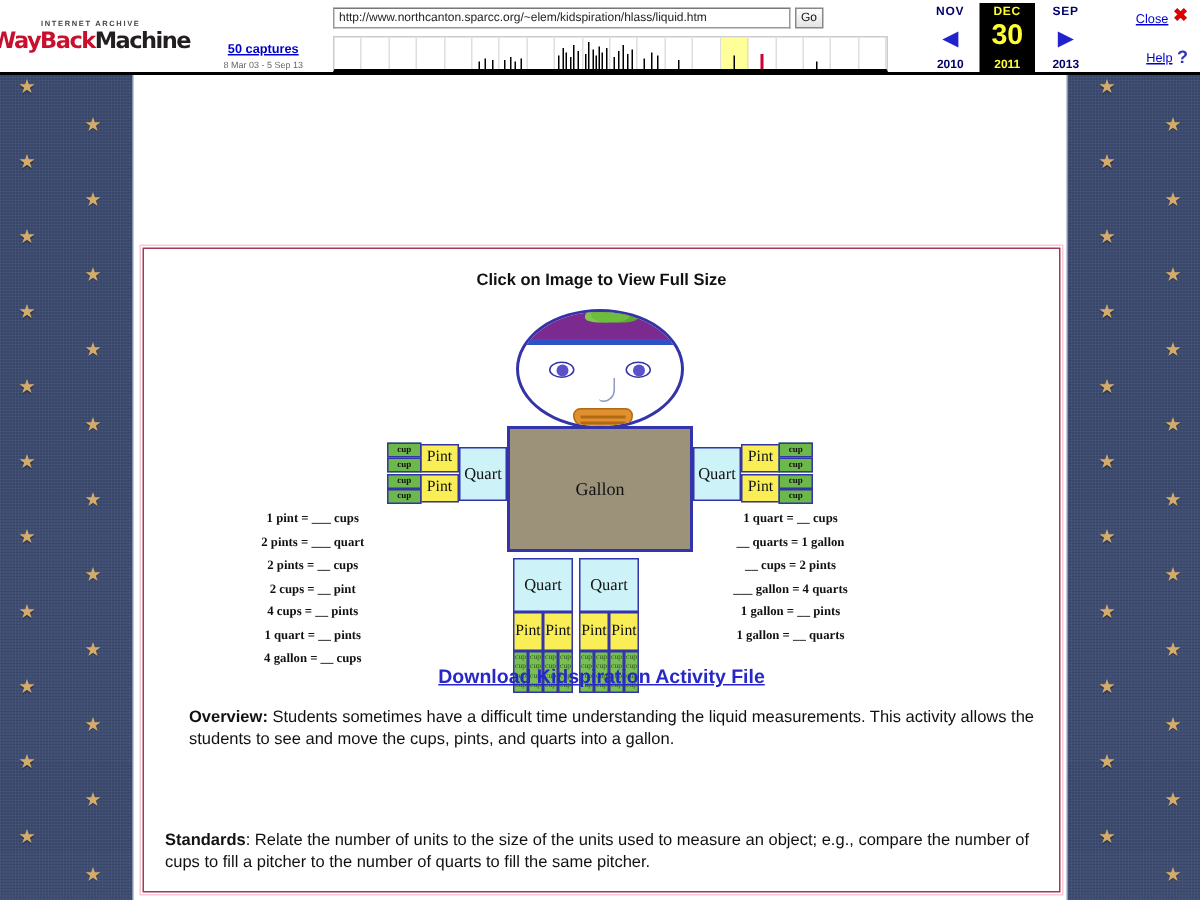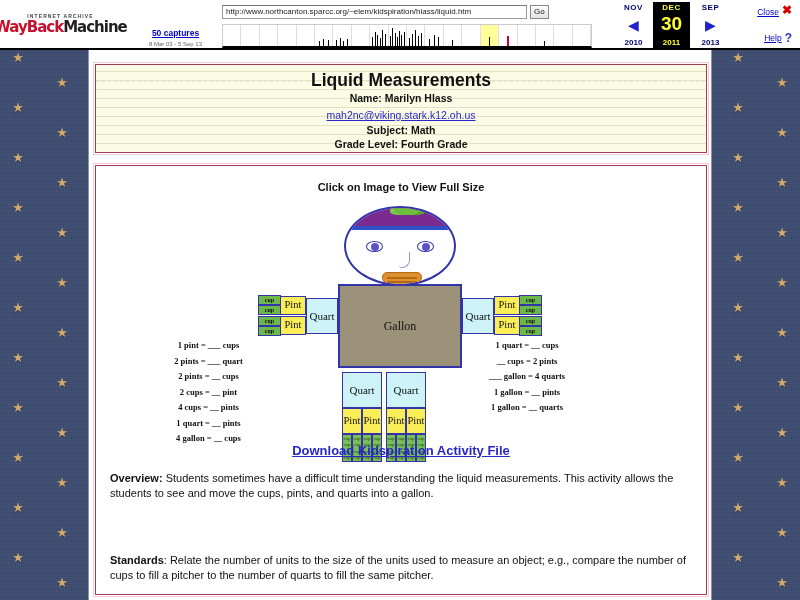--- a/index.html
+++ b/index.html
@@ -394,21 +394,21 @@
     text-align: center;
     font-size: 13px; font-weight: bold;
     color: #2727c8; text-decoration: underline;
   }
   .para {
     position: absolute; left: 14px; width: 586px;
     font-size: 11px; color: #111; line-height: 14.5px;
     text-align: left;
   }
   .para b { font-weight: bold; }
-  #para-overview { top: 305px; }
+  #para-overview { top: 305px; margin-left: 16px; }
   #para-standards { top: 348px; margin-top: 39px; }
 </style>
 </head>
 <body>
 
 <div id="wm-toolbar">
 
   <div id="wm-logo-box">
     <div id="wm-ia-text">INTERNET ARCHIVE</div>
     <div id="wm-wayback-logo">
@@ -605,29 +605,20 @@
       <div class="star" style="left: 26px; top: 408px;"></div>
       <div class="star" style="left: 70px; top: 433px;"></div>
       <div class="star" style="left: 26px; top: 458px;"></div>
       <div class="star" style="left: 70px; top: 483px;"></div>
       <div class="star" style="left: 26px; top: 508px;"></div>
       <div class="star" style="left: 70px; top: 533px;"></div>
     </div>
 
   <div id="content-col">
 
-    <div id="header-card">
-      <div id="hdr-title">Liquid Measurements</div>
-      <div class="hdr-line">Name: Marilyn Hlass</div>
-      <div>
-        <a id="hdr-email" href="#">mah2nc@viking.stark.k12.oh.us</a>
-      </div>
-      <div class="hdr-line">Subject: Math</div>
-      <div class="hdr-line">Grade Level: Fourth Grade</div>
-    </div>
 
     <div id="main-card">
 
       <div id="click-note">Click on Image to View Full Size</div>
 
       <div id="figure">
 
         <div id="head">
           <div id="hat"></div>
           <div id="hat-pom"></div>
@@ -715,20 +706,21 @@
           <div>1 pint = ___ cups</div>
           <div>2 pints = ___ quart</div>
           <div>2 pints = __ cups</div>
           <div>2 cups = __ pint</div>
           <div>4 cups = __ pints</div>
           <div>1 quart = __ pints</div>
           <div>4 gallon = __ cups</div>
         </div>
       <div class="eq-col" id="eq-right">
           <div>1 quart = __ cups</div>
+          <div>__ quarts = 1 gallon</div>
           <div>__ cups = 2 pints</div>
           <div>___ gallon = 4 quarts</div>
           <div>1 gallon = __ pints</div>
           <div>1 gallon = __ quarts</div>
         </div>
 
       <a id="download-link" href="#">Download Kidspiration Activity File</a>
 
       <div class="para" id="para-overview">
         <b>Overview:</b><span> Students sometimes have a difficult time understanding the liquid measurements. This activity allows the students to see and move the cups, pints, and quarts into a gallon.</span>

